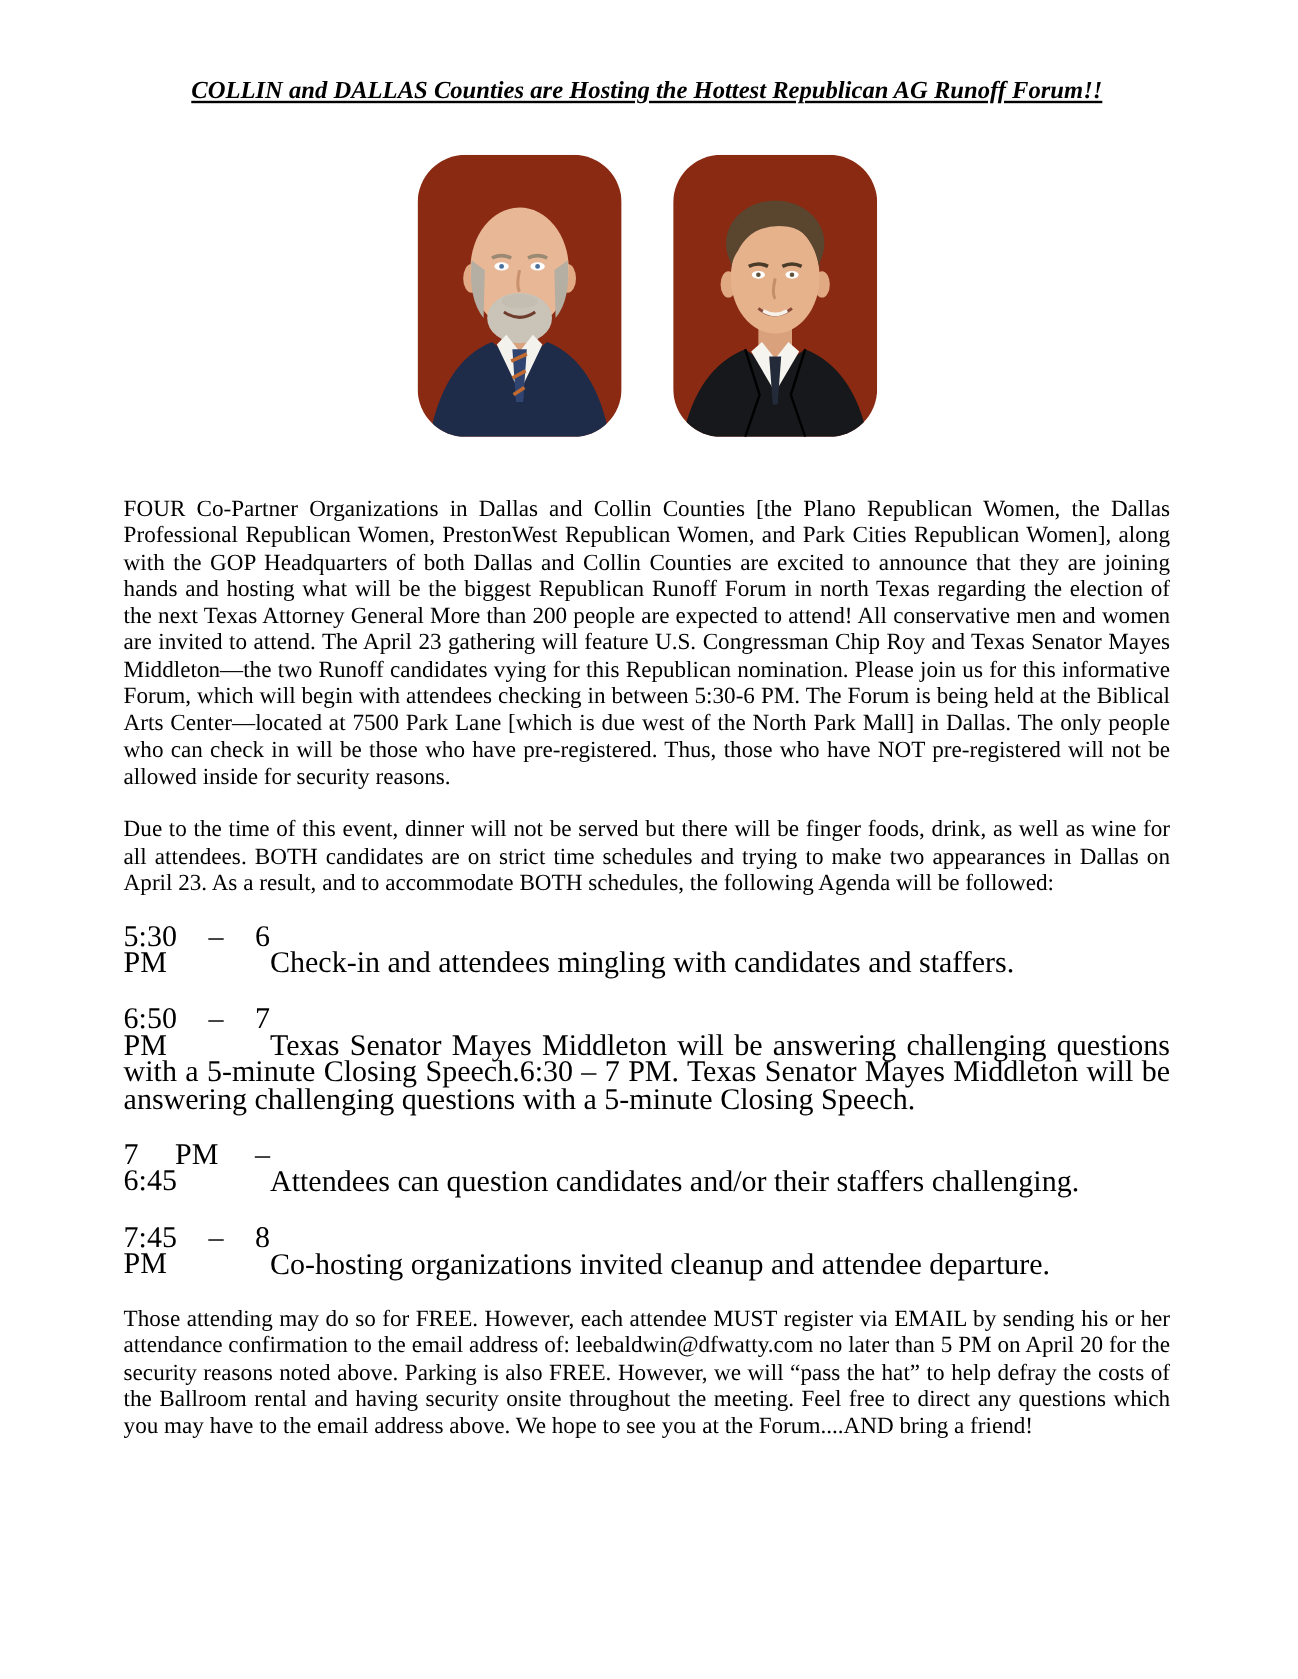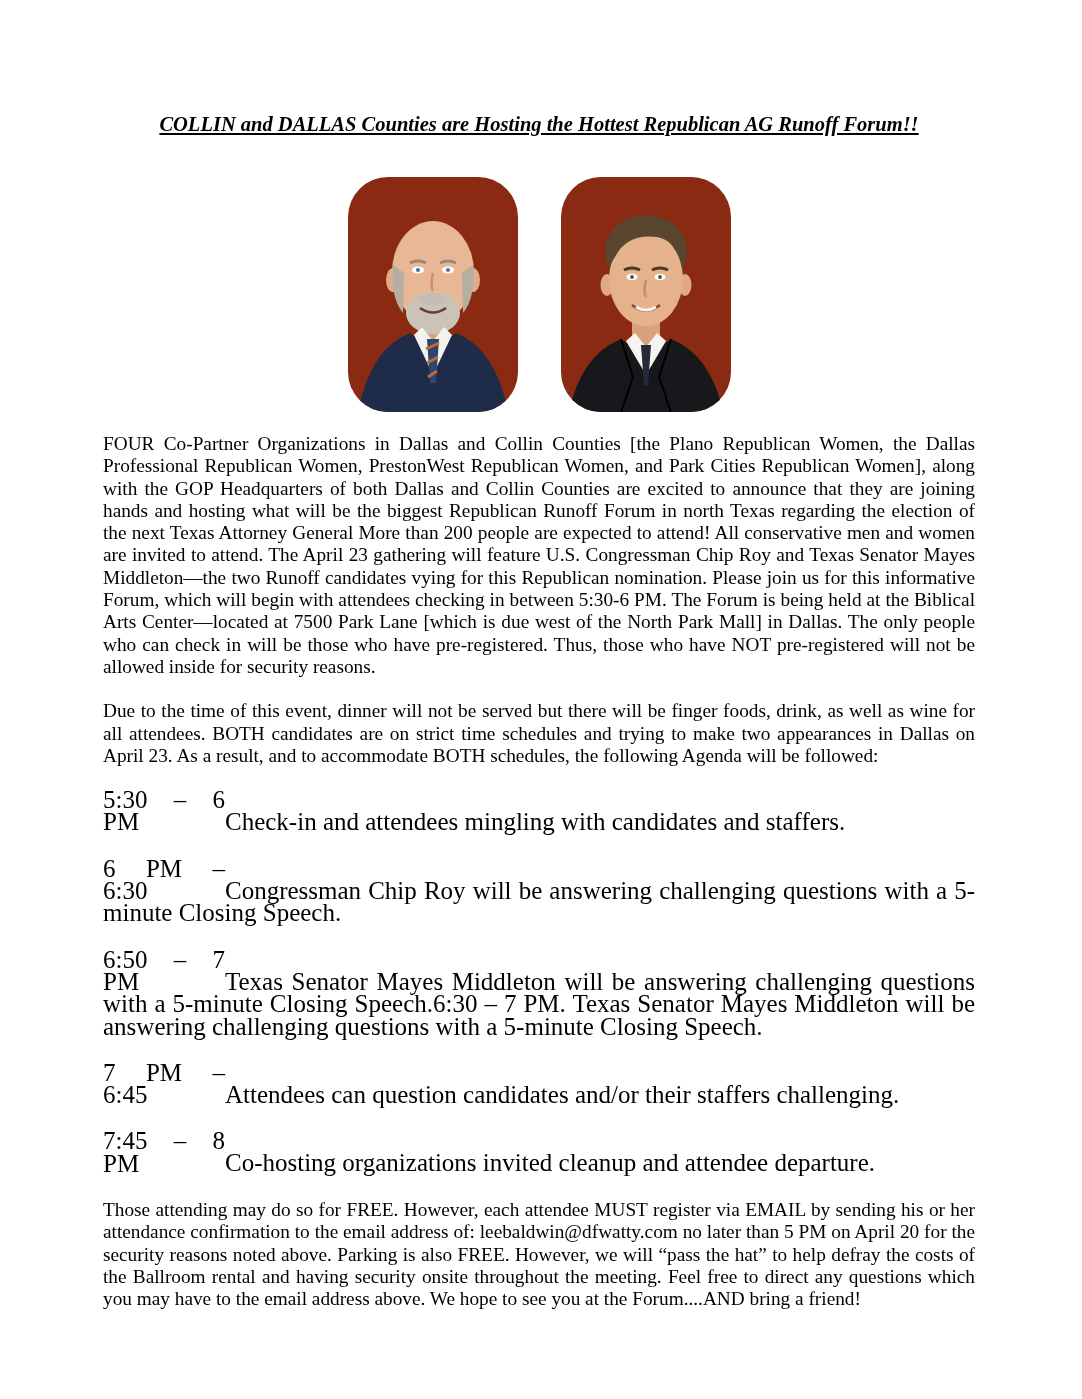--- a/index.html
+++ b/index.html
@@ -10,21 +10,21 @@
   .page {
     position: relative;
     width: 1082px;
     height: 1399px;
     background: #ffffff;
     font-family: "Liberation Serif", serif;
     color: #000000;
     overflow: hidden;
   }
   .content {
-    padding: 112px 107px 0 103px;
+    padding: 64px 107px 0 103px;
   }
   .doc-title {
     font-size: 20.5px;
     line-height: 24px;
     font-weight: bold;
     font-style: italic;
     text-decoration: underline;
     text-align: center;
     margin: 0;
   }
@@ -43,21 +43,21 @@
     width: 170px;
     height: 235px;
   }
   .para {
     font-size: 19.3px;
     line-height: 22.3px;
     text-align: justify;
     margin: 0 0 22px 0;
   }
   .para.first {
-    margin-top: 21px;
+    margin-top: 50px;
   }
   .agenda-row {
     font-size: 25px;
     line-height: 22.3px;
     text-align: justify;
     margin: 0 0 24px 0;
   }
   .agenda-time {
     display: inline-block;
     width: 122px;
@@ -167,21 +167,20 @@
       </div>
 
     </div>
 
     <p class="para first">FOUR Co-Partner Organizations in Dallas and Collin Counties [the Plano Republican Women, the Dallas Professional Republican Women, PrestonWest Republican Women, and Park Cities Republican Women], along with the GOP Headquarters of both Dallas and Collin Counties are excited to announce that they are joining hands and hosting what will be the biggest Republican Runoff Forum in north Texas regarding the election of the next Texas Attorney General  More than 200 people are expected to attend!  All conservative men and women are invited to attend.  The April 23 gathering will feature U.S. Congressman Chip Roy and Texas Senator Mayes Middleton—the two Runoff candidates vying for this Republican nomination.  Please join us for this informative Forum, which will begin with attendees checking in between 5:30-6 PM.  The Forum is being held at the Biblical Arts Center—located at 7500 Park Lane [which is due west of the North Park Mall] in Dallas.  The only people who can check in will be those who have pre-registered.  Thus, those who have NOT pre-registered will not be allowed inside for security reasons.</p>
 
     <p class="para">Due to the time of this event, dinner will not be served but there will be finger foods, drink, as well as wine for all attendees.  BOTH candidates are on strict time schedules and trying to make two appearances in Dallas on April 23.  As a result, and to accommodate BOTH schedules, the following Agenda will be followed:</p>
 
     <div class="agenda">
       <p class="agenda-row"><span class="agenda-time">5:30 – 6 PM</span><span class="agenda-desc">Check-in and attendees mingling with candidates and staffers.</span></p>
-      <p class="agenda-row"><span class="agenda-time">6 PM – 6:30</span><span class="agenda-desc">Congressman Chip Roy will be answering challenging questions with a 5-minute Closing Speech.</span></p>
       <p class="agenda-row"><span class="agenda-time">6:50 – 7 PM</span><span class="agenda-desc">Texas Senator Mayes Middleton will be answering challenging questions with a 5-minute Closing Speech.6:30 – 7 PM. Texas Senator Mayes Middleton will be answering challenging questions with a 5-minute Closing Speech.</span></p>
       <p class="agenda-row"><span class="agenda-time">7 PM – 6:45</span><span class="agenda-desc">Attendees can question candidates and/or their staffers challenging.</span></p>
       <p class="agenda-row"><span class="agenda-time">7:45 – 8 PM</span><span class="agenda-desc">Co-hosting organizations invited cleanup and attendee departure.</span></p>
     </div>
 
     <p class="para">Those attending may do so for FREE.  However, each attendee MUST register via EMAIL by sending his or her attendance confirmation to the email address of:  leebaldwin@dfwatty.com no later than 5 PM on April 20 for the security reasons noted above.  Parking is also FREE.  However, we will “pass the hat” to help defray the costs of the Ballroom rental and having security onsite throughout the meeting.  Feel free to direct any questions which you may have to the email address above.  We hope to see you at the Forum....AND bring a friend!</p>
 
   </div>
 </div>
 

